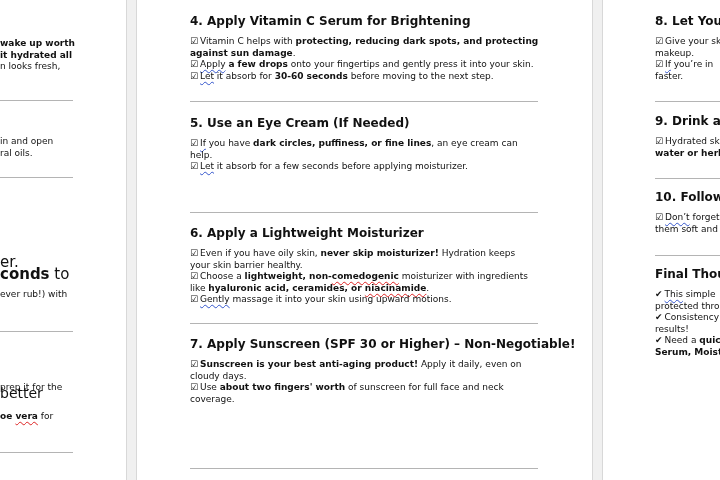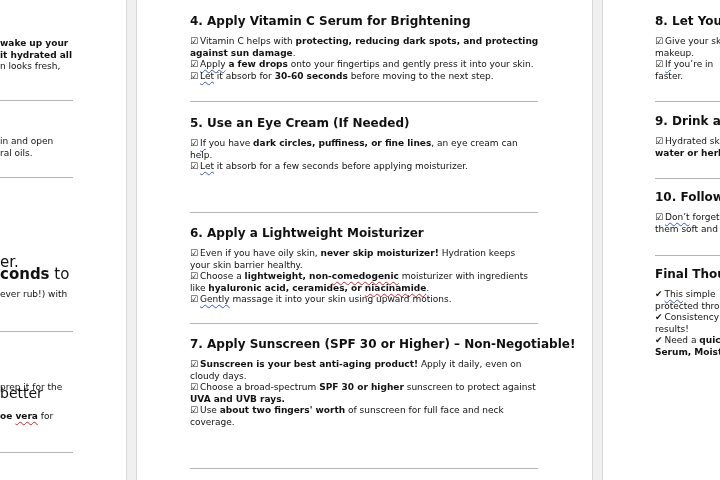--- a/index.html
+++ b/index.html
@@ -35,21 +35,21 @@
       position: absolute;
     }
     .abs { position: absolute; }
     .box { font-size: 9px; margin-right: 2px; }
   </style>
 </head>
 <body>
 
 <div class="page" style="left:0; width:126px;">
   <div class="abs" style="left:0; top:38px; font-size:9px; line-height:11.5px; white-space:nowrap;">
-    <div><b>wake up your</b></div>
+    <div><b>wake up worth</b></div>
     <div><b>it hydrated all</b></div>
     <div><span>n looks fresh,</span></div>
   </div>
   <hr class="sep" style="left:0; top:100px; width:73px;">
   <div class="abs" style="left:0; top:136px; font-size:9px; line-height:11.5px; white-space:nowrap;">
     <div><span>in and open</span></div>
     <div><span>ral oils.</span></div>
   </div>
   <hr class="sep" style="left:0; top:177px; width:73px;">
   <div class="abs" style="left:0; top:257px; font-size:15px; line-height:11.5px; white-space:nowrap;">
@@ -99,21 +99,20 @@
     <p class="para"><span class="box">☑</span><span>Even if you have oily skin, </span><b>never skip moisturizer!</b><span> Hydration keeps your skin barrier healthy.</span></p>
     <p class="para"><span class="box">☑</span><span>Choose a </span><b>lightweight, non-</b><b class="sp-red">comedogenic</b><span> moisturizer with ingredients like </span><b>hyaluronic acid, ceramides, or </b><b class="sp-red">niacinamide</b><span>.</span></p>
     <p class="para nowrap"><span class="box">☑</span><span class="sp-blue">Gently</span><span> massage it into your skin using upward motions.</span></p>
   </div>
   <hr class="sep" style="left:53px; top:323px; width:348px;">
 
   <div class="content" style="left:53px; top:337px; width:350px;">
     <h3>7. Apply Sunscreen (SPF 30 or Higher) – Non-Negotiable!</h3>
     <div style="height:8px;"></div>
     <p class="para"><span class="box">☑</span><b>Sunscreen is your best anti-aging product!</b><span> Apply it daily, even on cloudy days.</span></p>
-    <p class="para"><span class="box">☑</span><span>Choose a broad-spectrum </span><b>SPF 30 or higher</b><span> sunscreen to protect against </span><b>UVA and UVB rays.</b></p>
     <p class="para"><span class="box">☑</span><span>Use </span><b>about two fingers' worth</b><span> of sunscreen for full face and neck coverage.</span></p>
   </div>
   <hr class="sep" style="left:53px; top:468px; width:348px;">
 </div>
 
 <div class="gutter" style="left:592px;"></div>
 
 <div class="page" style="left:603px; width:117px;">
   <div class="content" style="left:52px; top:14px; white-space:nowrap;">
     <h3>8. Let Your</h3>

